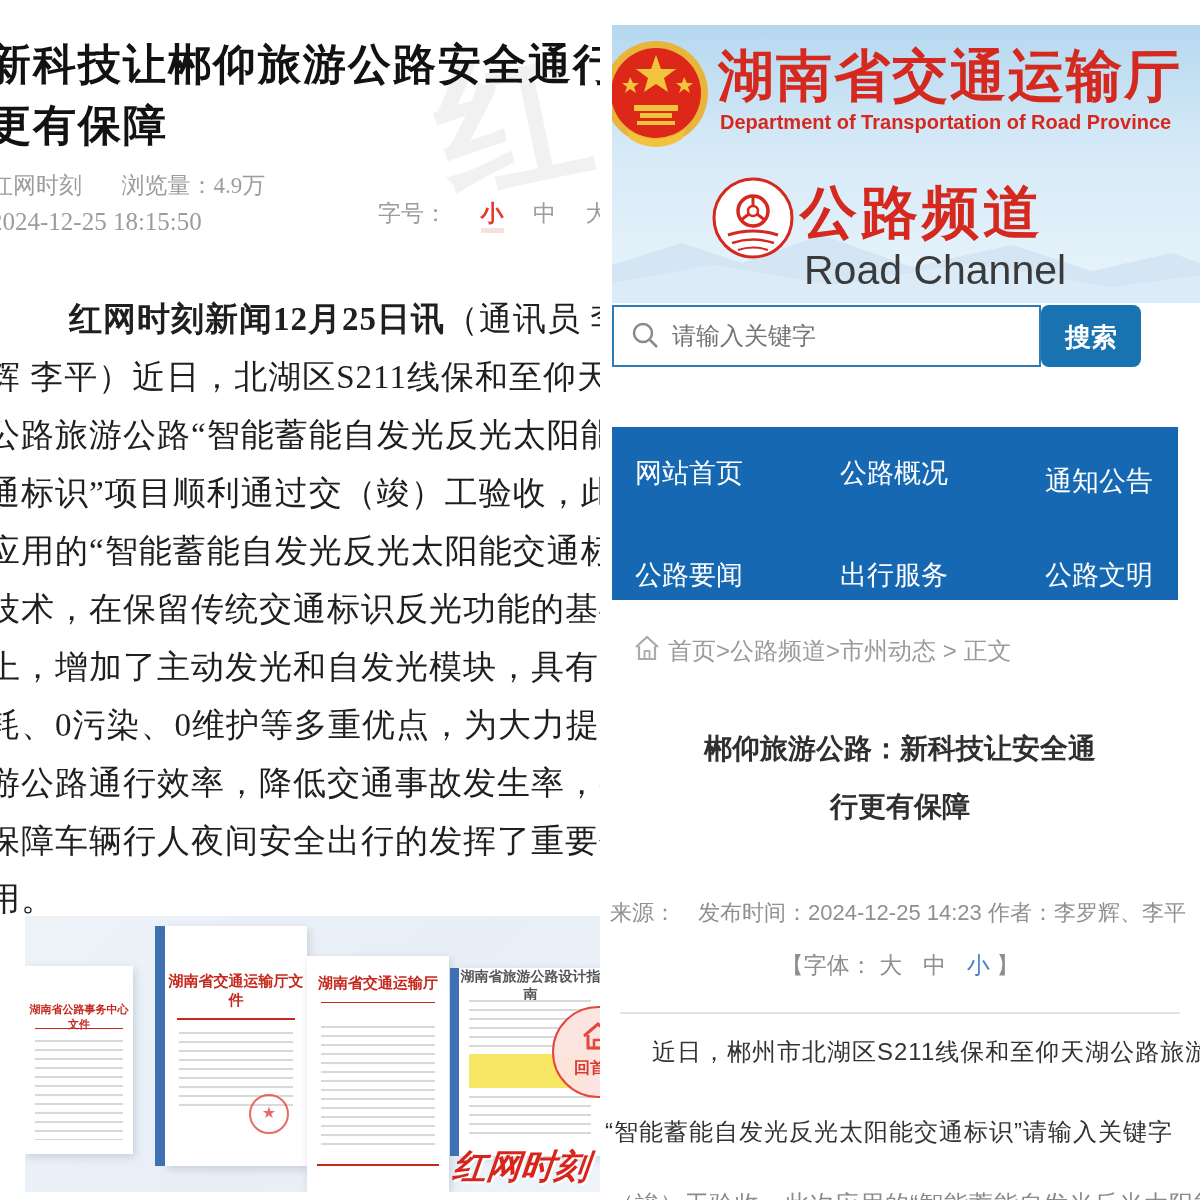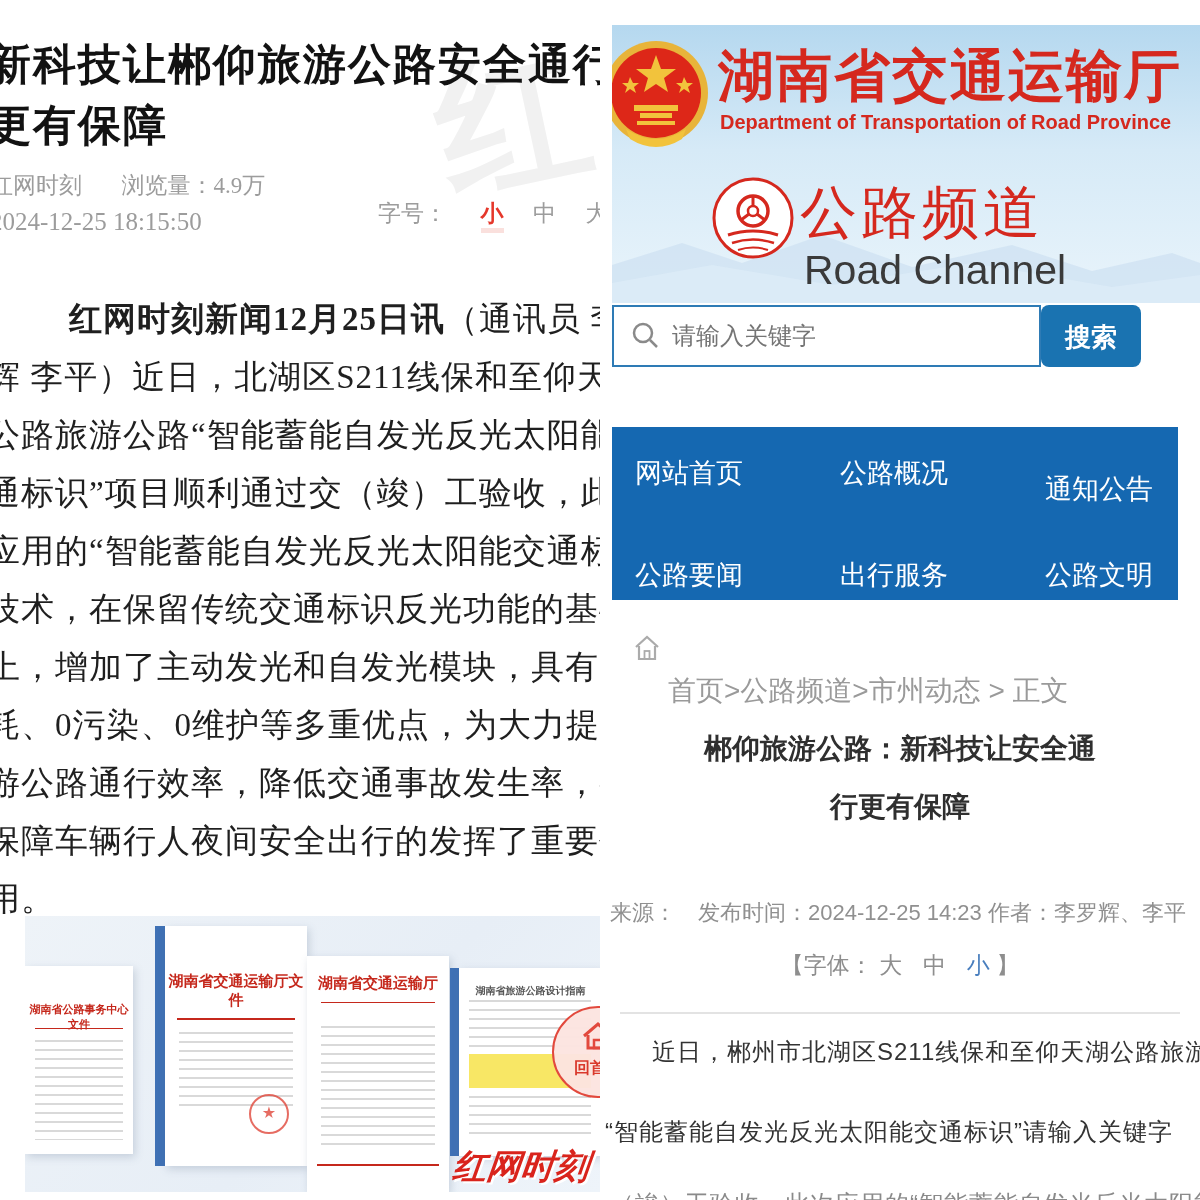--- a/index.html
+++ b/index.html
@@ -32,31 +32,31 @@
     text-align:center;}
   #home-btn .hb-label{color:#d9392c;font-size:16px;font-weight:bold;margin-top:2px;}
   #rednet-logo{color:#d9241c;font-weight:bold;font-style:italic;font-size:34px;
     transform:skewX(-6deg);text-shadow:2px 2px 0 #ffffff;white-space:nowrap;}
   
   #right-page{left:600px;top:0;width:600px;height:1200px;overflow:hidden;background:#fff;}
   #banner{left:12px;top:25px;width:588px;height:278px;overflow:hidden;
     background:linear-gradient(180deg,#b5d8ef 0%,#d6eaf7 45%,#e9f4fb 100%);}
   .bn-title{left:106px;top:14px;color:#d5281e;font-size:56px;font-weight:bold;white-space:nowrap;letter-spacing:2px;}
   .bn-sub{left:108px;top:86px;color:#d5281e;font-size:20px;font-weight:bold;white-space:nowrap;}
-  .ch-title{left:188px;top:150px;color:#d5281e;font-size:57px;font-weight:normal;white-space:nowrap;letter-spacing:4px;}
+  .ch-title{left:188px;top:150px;color:#d5281e;font-size:57px;font-weight:bold;white-space:nowrap;letter-spacing:4px;}
   .ch-sub{left:192px;top:222px;color:#3a3a3a;font-size:41px;white-space:nowrap;font-weight:500;}
   #search-input{left:12px;top:305px;width:429px;height:62px;border:2px solid #2e7bb5;box-sizing:border-box;
     padding:0 10px 0 58px;font-size:24px;color:#444;background:#fff;outline:none;}
   #search-icon{left:30px;top:320px;}
   #search-btn{left:441px;top:305px;width:100px;height:62px;background:#1a73b1;border:none;border-radius:8px;
     color:#fff;font-size:26px;font-weight:bold;text-align:center;line-height:62px;cursor:pointer;}
   #nav{left:12px;top:427px;width:566px;height:173px;background:#1568b1;}
   .nav-item{position:absolute;color:#fff;font-size:27px;white-space:nowrap;cursor:pointer;}
   #breadcrumb-row{left:12px;top:633px;width:576px;height:34px;}
-  #bc-text{position:absolute;left:56px;top:2px;font-size:28px;color:#9a9a9a;white-space:nowrap;margin-top:37px;}
+  #bc-text{position:absolute;left:56px;top:2px;font-size:24px;color:#9a9a9a;white-space:nowrap;}
   .rp-title{left:12px;top:720px;width:576px;text-align:center;font-size:28px;font-weight:bold;
     color:#2f2f2f;line-height:58px;}
   .rp-meta{left:6px;top:898px;width:584px;text-align:center;font-size:22px;color:#909090;white-space:nowrap;}
   .rp-font{left:12px;top:950px;width:576px;text-align:center;font-size:23px;color:#8e8e8e;}
   .rp-font .blue{color:#4a7fbe;}
   #rp-divider{left:20px;top:1012px;width:560px;height:2px;background:#e3e3e3;}
   .rp-bline{white-space:nowrap;font-size:24px;color:#333;letter-spacing:1px;}
 </style>
 </head>
 <body>
@@ -118,21 +118,21 @@
     <div class="abs doc" style="left:282px;top:40px;width:142px;height:236px;">
       <div class="doc-title abs" style="top:18px;font-size:15px;">湖南省交通运输厅</div>
       <div class="doc-rule abs" style="left:14px;top:46px;width:114px;height:1px;"></div>
       <div class="doc-lines abs" style="left:14px;top:70px;width:114px;height:120px;"></div>
       <div class="doc-rule abs" style="left:10px;top:208px;width:122px;"></div>
     </div>
 
     <div class="abs" style="left:425px;top:52px;width:152px;height:188px;">
       <div class="doc-spine abs" style="left:0;top:0;width:9px;height:188px;"></div>
       <div class="doc abs" style="left:9px;top:0;width:143px;height:188px;">
-        <div class="doc-title abs" style="top:16px;font-size:10px;color:#555;">湖南省旅游公路设计指南</div>
+        <div class="doc-title abs" style="top:0;font-size:14px;color:#555;">湖南省旅游公路设计指南</div>
         <div class="doc-lines abs" style="left:10px;top:32px;width:122px;height:50px;"></div>
         <div class="hl-yellow abs" style="left:10px;top:86px;width:122px;height:34px;"></div>
         <div class="doc-lines abs" style="left:10px;top:128px;width:122px;height:40px;"></div>
       </div>
     </div>
 
     <div id="home-btn" class="abs" style="left:527px;top:90px;width:88px;height:88px;">
       <svg width="36" height="32" viewBox="0 0 36 32" style="margin-top:12px;">
         <path d="M4 16 L18 4 L32 16" fill="none" stroke="#e2493d" stroke-width="3"></path>
         <path d="M8 15 L8 28 L28 28 L28 15" fill="none" stroke="#e2493d" stroke-width="3"></path>
@@ -185,21 +185,21 @@
   <input id="search-input" class="abs" type="text" placeholder="请输入关键字" style="">
   <svg id="search-icon" class="abs" width="30" height="30" viewBox="0 0 30 30">
     <circle cx="13" cy="13" r="9" fill="none" stroke="#8a8a8a" stroke-width="2.5"></circle>
     <line x1="20" y1="20" x2="27" y2="27" stroke="#8a8a8a" stroke-width="2.5"></line>
   </svg>
   <button id="search-btn" class="abs">搜索</button>
 
   <div id="nav" class="abs">
     <div class="nav-item" style="left:23px;top:28px;">网站首页</div>
     <div class="nav-item" style="left:228px;top:28px;">公路概况</div>
-    <div class="nav-item" style="left:433px;top:44px;text-align:right;">通知公告</div>
+    <div class="nav-item" style="left:433px;top:36px;text-align:right;">通知公告</div>
     <div class="nav-item" style="left:23px;top:130px;">公路要闻</div>
     <div class="nav-item" style="left:228px;top:130px;">出行服务</div>
     <div class="nav-item" style="left:433px;top:130px;">公路文明</div>
   </div>
 
   <div id="breadcrumb-row" class="abs">
     <svg class="abs" style="left:20px;top:0;" width="30" height="30" viewBox="0 0 30 30">
       <path d="M4 14 L15 4 L26 14" fill="none" stroke="#ababab" stroke-width="2.2"></path>
       <path d="M7 13 L7 26 L23 26 L23 13" fill="none" stroke="#ababab" stroke-width="2.2"></path>
       <rect x="12.5" y="18" width="5" height="8" fill="none" stroke="#ababab" stroke-width="1.8"></rect>

